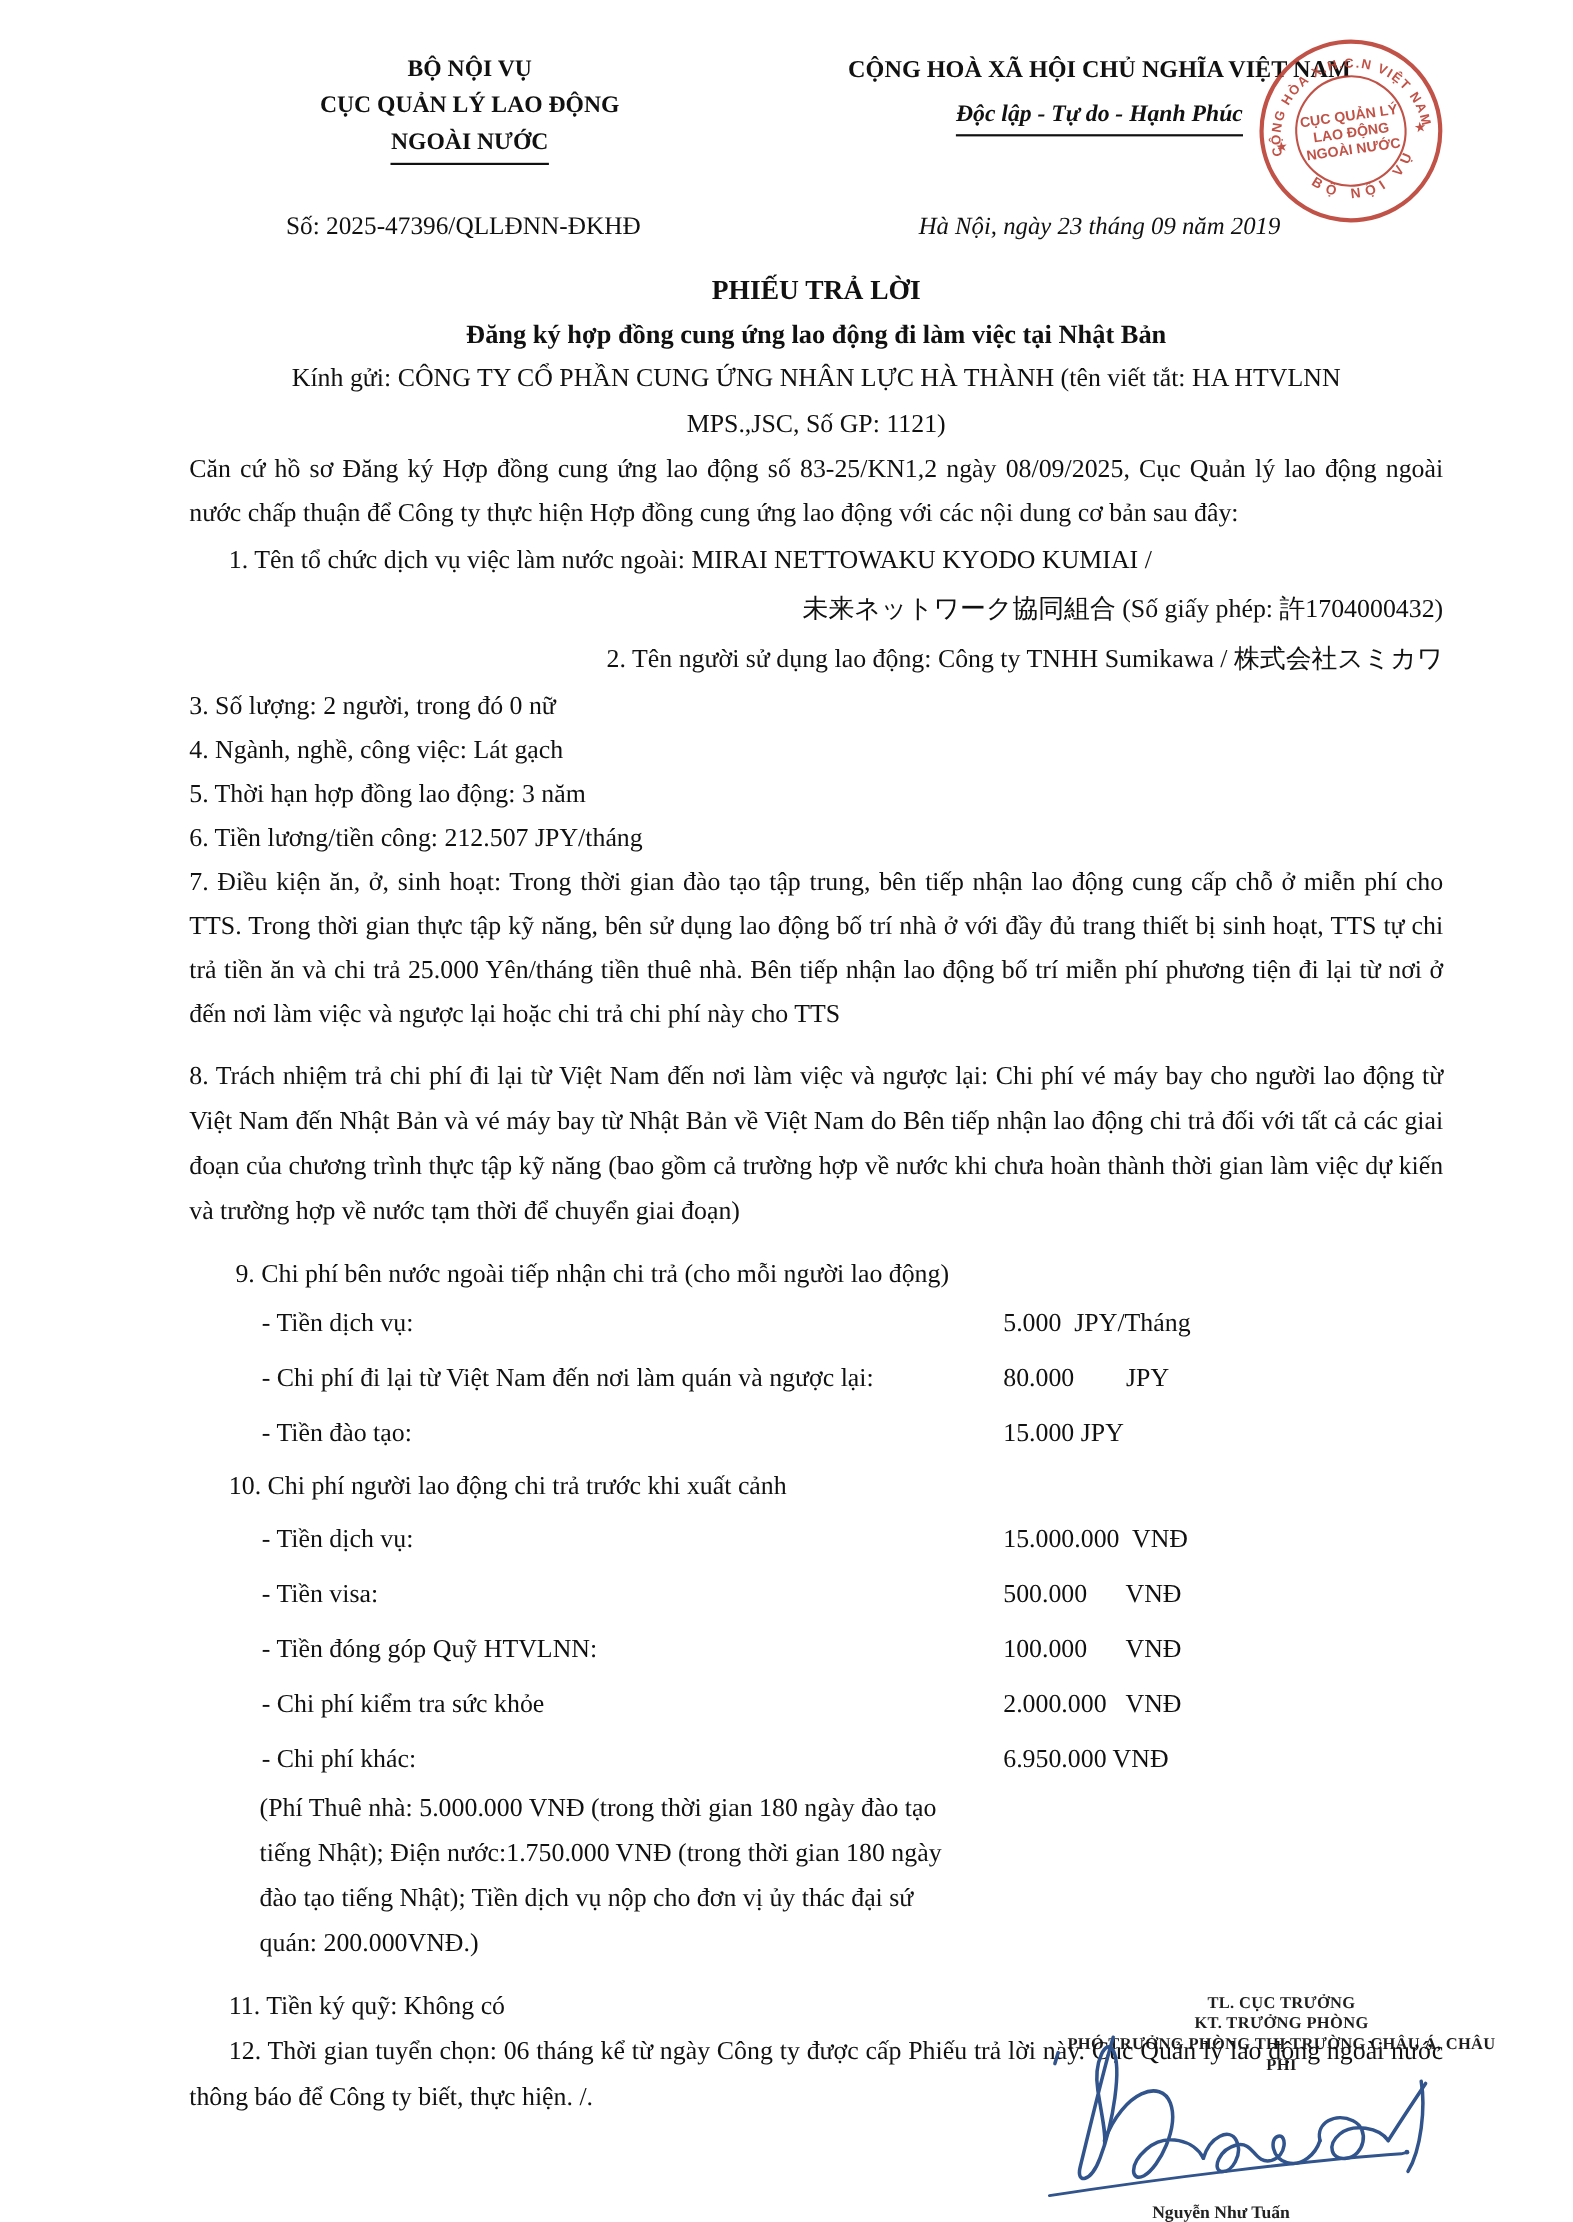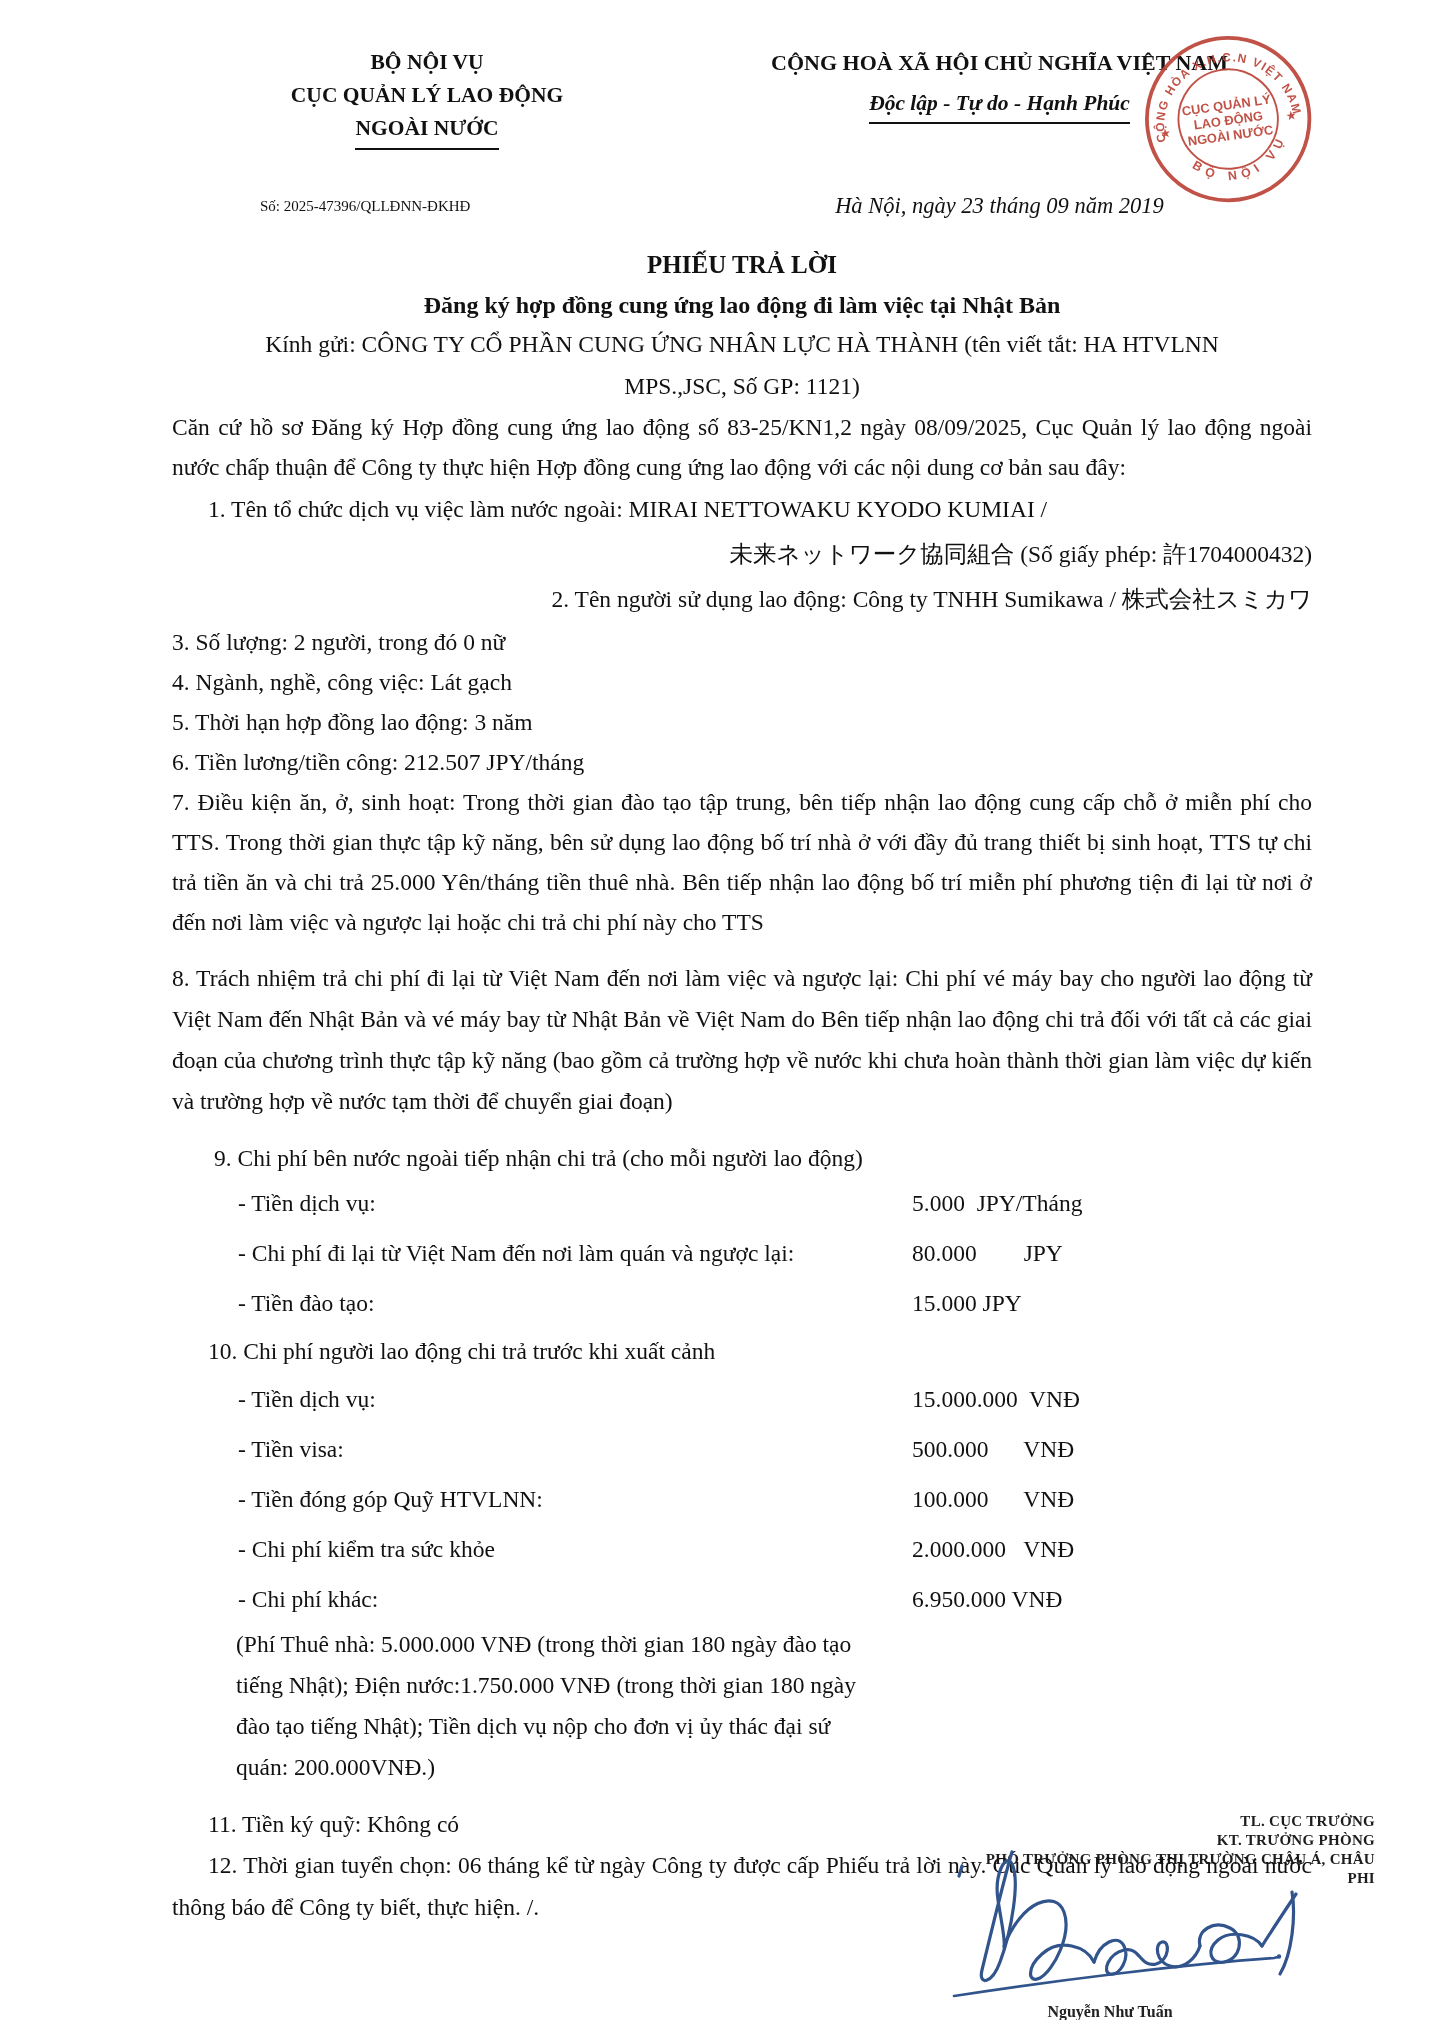--- a/index.html
+++ b/index.html
@@ -18,21 +18,21 @@
   .content { position:relative; z-index:1; padding:46px 118px 0 172px; }
 
   
   .hdr { display:flex; align-items:flex-start; }
   .hdr-left { width:470px; margin-left:20px; text-align:center; font-weight:bold; font-size:21.5px; line-height:33px; }
   .hdr-left .u { display:inline-block; border-bottom:2.5px solid #111; padding-bottom:3px; }
   .hdr-right { width:625px; margin-left:auto; text-align:center; font-weight:bold; font-size:22px; line-height:34px; }
   .hdr-right .u { display:inline-block; border-bottom:2.5px solid #111; padding-bottom:2px; font-size:21.5px; margin-top:6px;font-style:italic; }
 
   .ref-row { display:flex; margin-top:40px; height:32px; line-height:32px; }
-  .doc-number { margin-left:88px; font-size:15px; }
+  .doc-number { margin-left:88px; font-size:23px; }
   .dateline { width:625px; margin-left:auto; text-align:center; font-style:italic; font-size:22.5px; }
 
   .title { text-align:center; font-weight:bold; font-size:25px; margin-top:26px; line-height:34px; }
   .subtitle { text-align:center; font-weight:bold; font-size:24px; margin-top:5px; line-height:36px; }
   .recipient { text-align:center; font-size:23.5px; line-height:42px; }
 
   p.body { text-align:justify; }
   p.ind { text-indent:36px; }
   p.gap-top { margin-top:16px; }
   p.jp-line { line-height:45px; text-align:right; }
@@ -40,21 +40,21 @@
   .fee-row { position:relative; height:50px; line-height:50px; }
   .fee-label { position:absolute; left:66px; white-space:pre; }
   .fee-value { position:absolute; left:740px; white-space:pre; }
 
   .note { width:648px; margin-left:64px; line-height:41px; text-align:left; }
 
   
   .seal { position:absolute; left:1143px; top:33px; z-index:3; opacity:0.92; transform:rotate(-8deg); }
 
   
-  .sign-block { position:absolute; left:955px; top:1812px; width:420px; z-index:0; text-align:right; color:#1d1d1d; }
+  .sign-block { position:absolute; left:955px; top:1812px; width:420px; z-index:0; text-align:center; color:#1d1d1d; }
   .sign-line { font-weight:bold; font-size:15px; line-height:19px; letter-spacing:0.3px; }
   .sign-name { position:absolute; left:980px; top:1992px; width:260px; text-align:center; font-weight:bold; font-size:16px; z-index:0; color:#222; }
   .sig-svg { position:absolute; left:948px; top:1838px; z-index:2; }
 </style>
 </head>
 <body>
 
 <div class="page">
 
   <div class="content">

